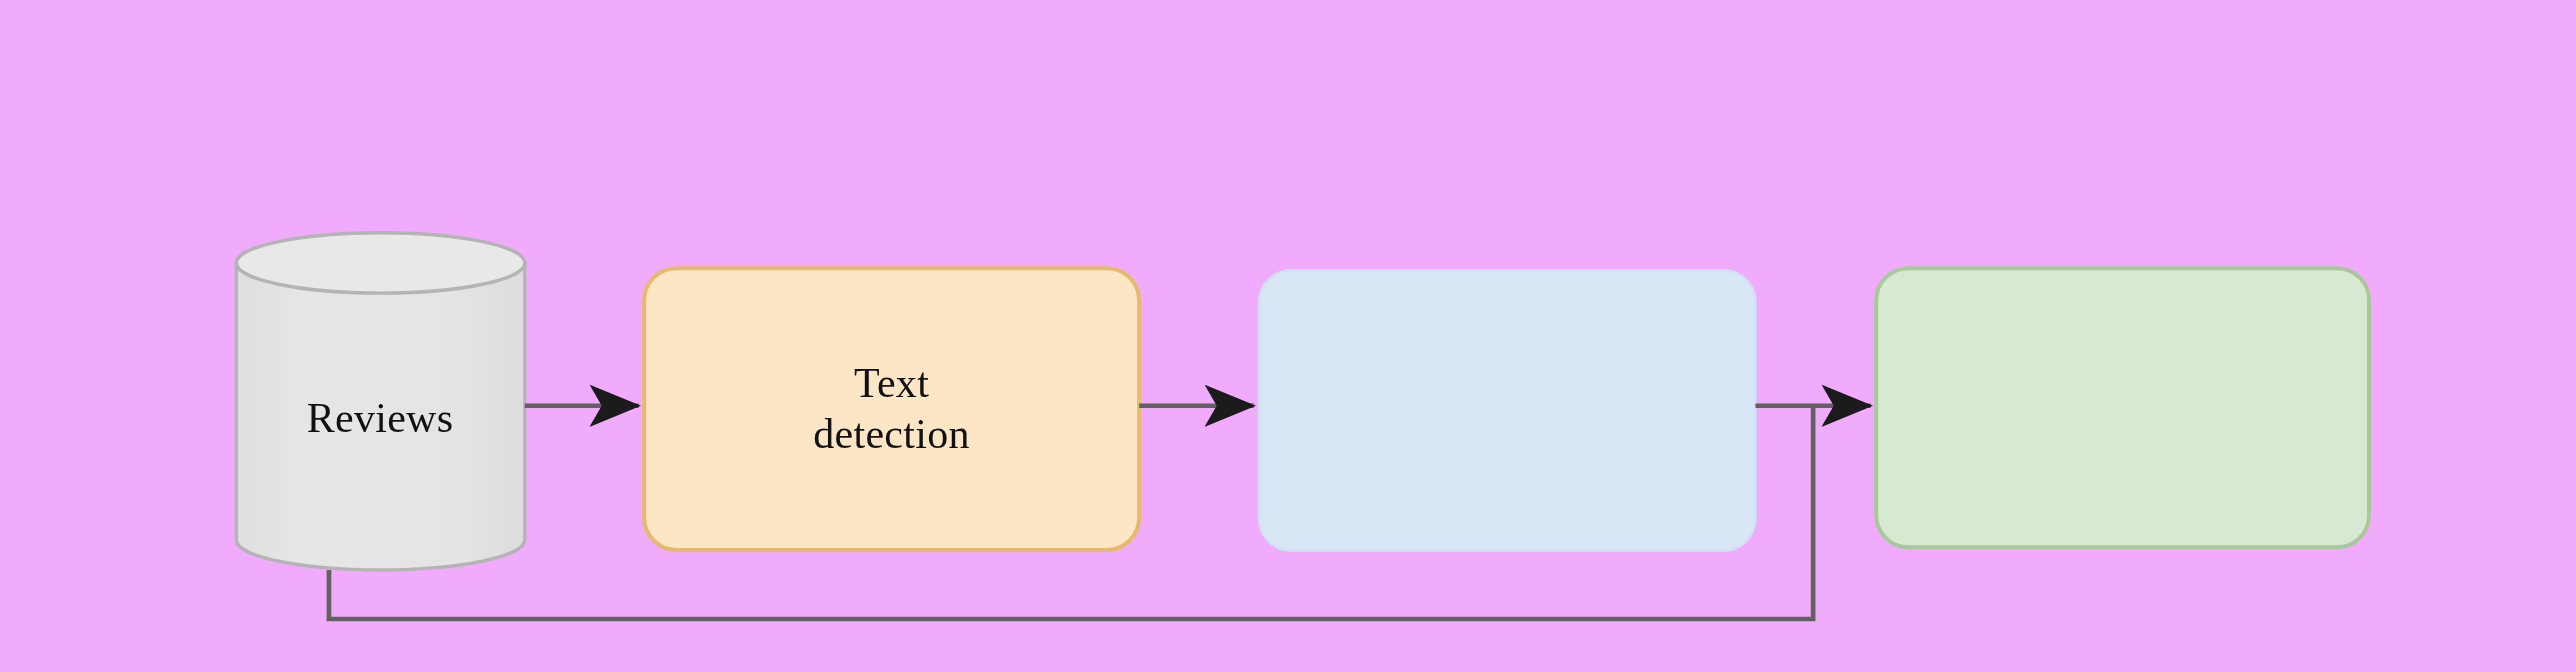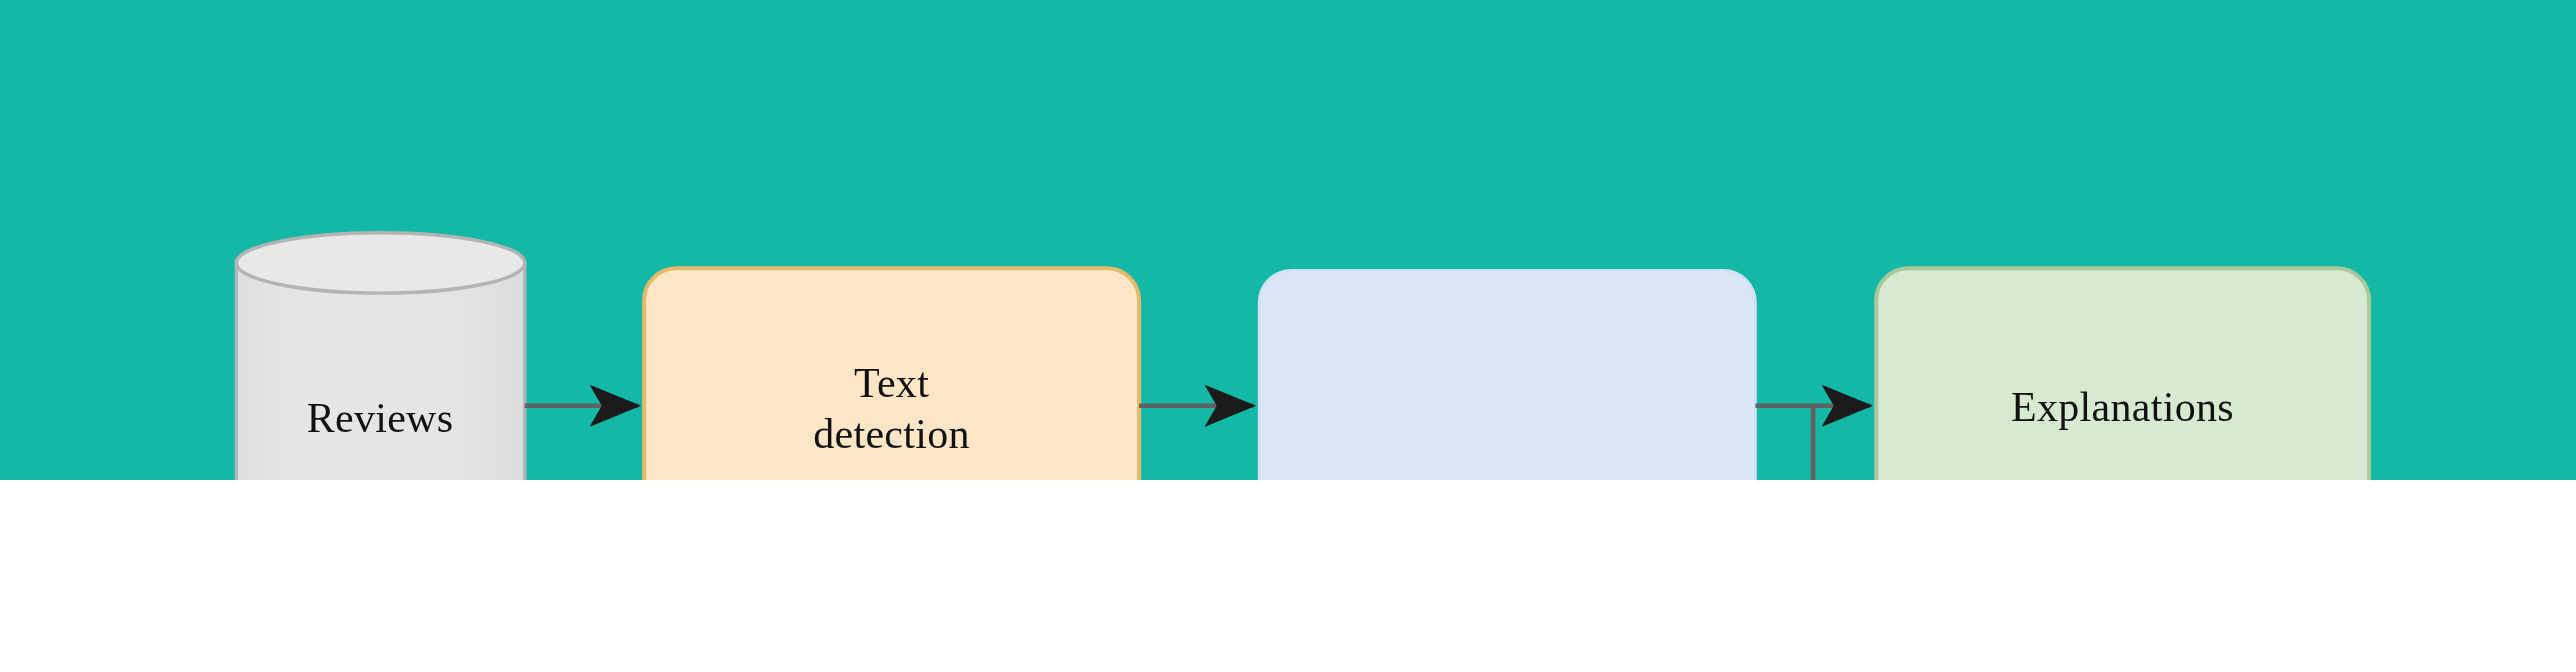--- a/index.html
+++ b/index.html
@@ -3,22 +3,22 @@
 <meta charset="utf-8">
 <style>
   html, body {
     margin: 0;
     padding: 0;
     background: #ffffff;
   }
   #canvas {
     position: relative;
     width: 2576px;
-    height: 480px;
-    background: #14b8a6;
+    height: 672px;
+    background: #f0abfc;
     overflow: hidden;
     font-family: "Liberation Serif", "DejaVu Serif", serif;
   }
   .flow-svg {
     position: absolute;
     left: 0;
     top: 0;
     width: 2576px;
     height: 672px;
   }
@@ -77,16 +77,15 @@
 
     <path d="M490,850 L490,923 L2703,923 L2703,605" fill="none" stroke="#616161" stroke-width="7" stroke-linejoin="miter"></path>
   </svg>
 
   <div class="node-label" style="left:236px; top:268px; width:288px; height:302px;">Reviews</div>
 
   <div class="node-label" style="left:644px; top:268px; width:495px; height:282px;">Text
 detection</div>
 
 
-  <div class="node-label" style="left:1876px; top:268px; width:493px; height:279px;">Explanations</div>
 
 </div>
 
 
 </body></html>

